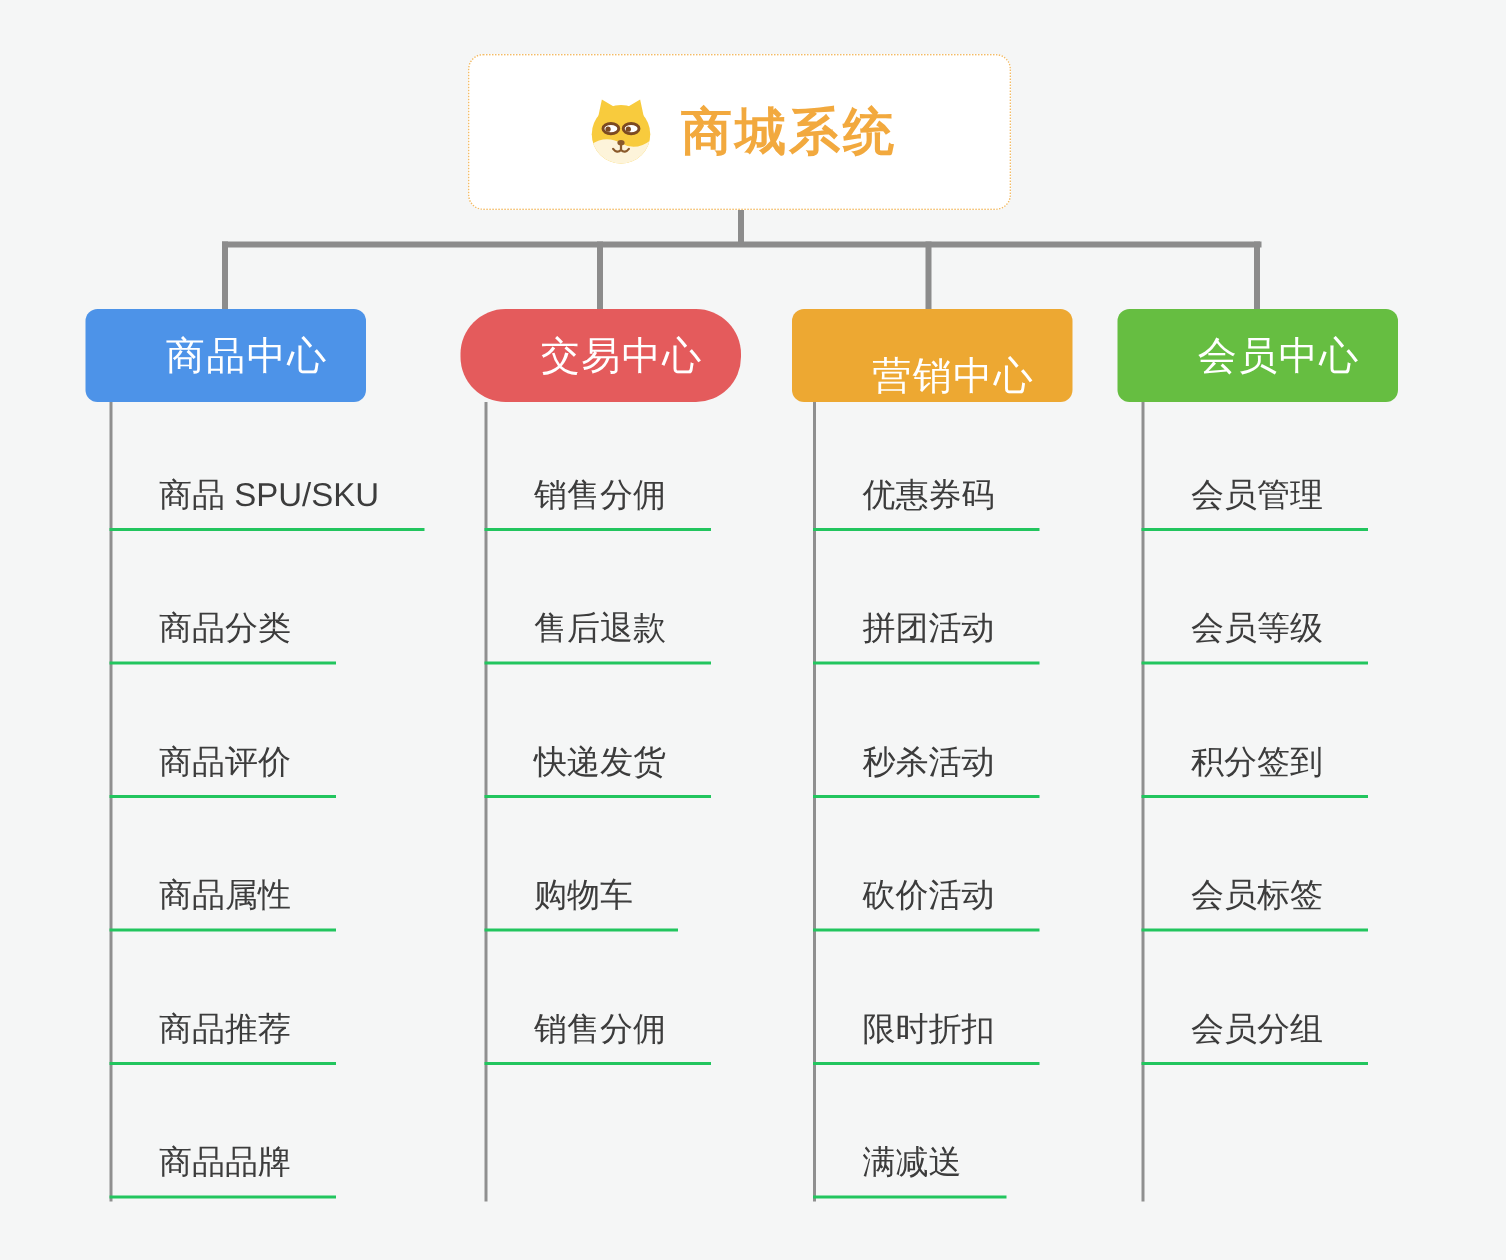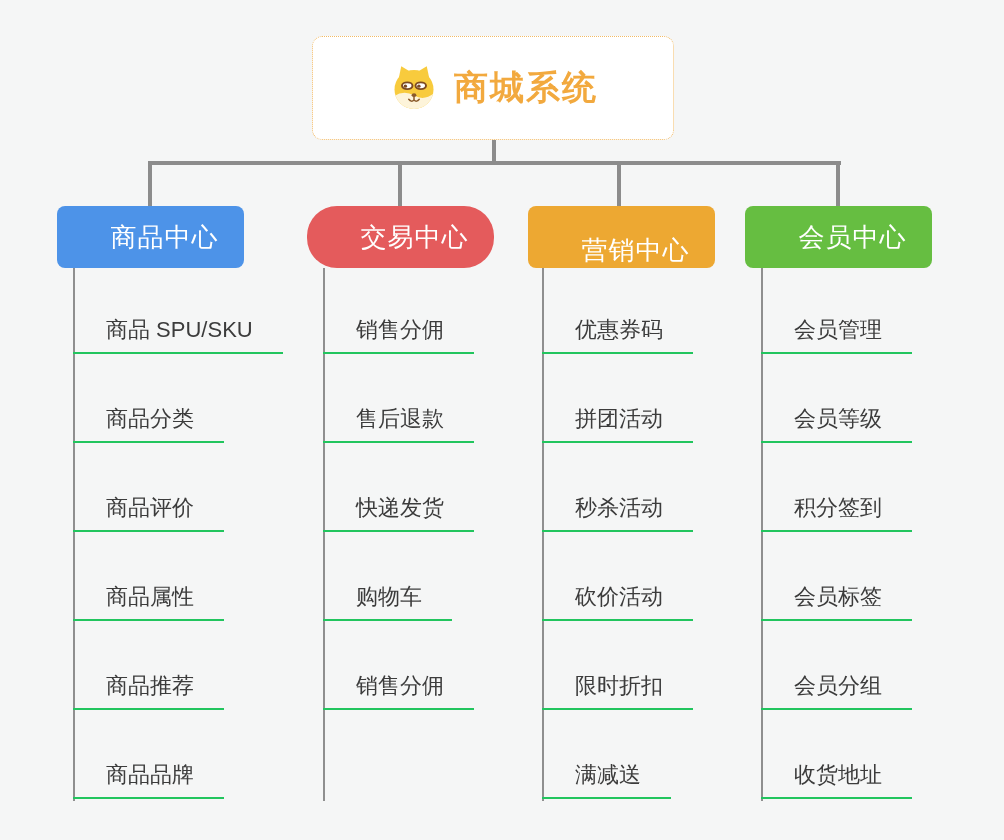--- a/index.html
+++ b/index.html
@@ -217,18 +217,15 @@
       </div>
     <div class="leaf-row">
         <span class="leaf">积分签到</span>
       </div>
     <div class="leaf-row">
         <span class="leaf">会员标签</span>
       </div>
     <div class="leaf-row">
         <span class="leaf">会员分组</span>
       </div>
-    <div class="leaf-row">
-        <span class="leaf">收货地址</span>
-      </div>
   </div>
 
 </div>
 
 </body></html>

